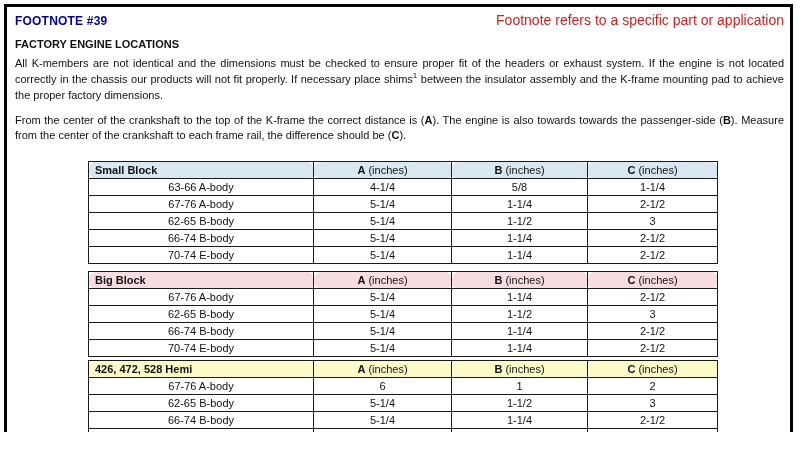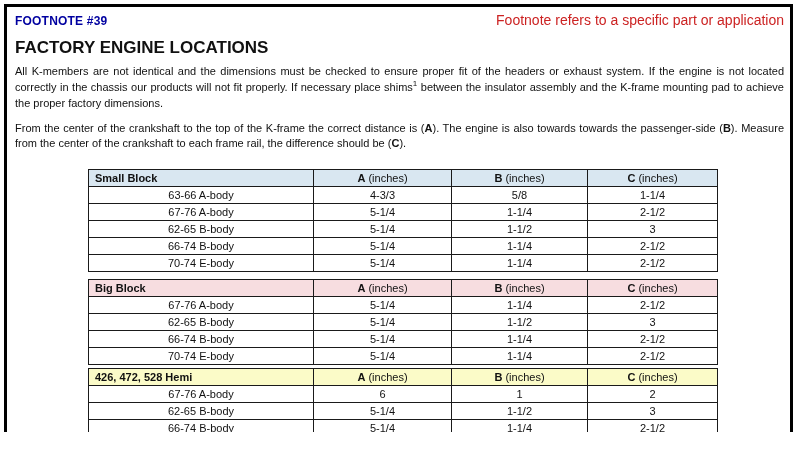--- a/index.html
+++ b/index.html
@@ -33,21 +33,21 @@
     font-weight: bold;
     font-size: 12px;
     letter-spacing: 0.2px;
   }
   .footnote-note {
     color: var(--red, #cc2222);
     font-size: 14px;
   }
   .section-title {
     font-weight: bold;
-    font-size: 17px;
+    font-size: 11px;
     margin-top: 10px;
   }
   p.body-text {
     font-size: 11px;
     line-height: 16px;
     margin: 5px 0 0 0;
     text-align: justify;
   }
   p.shims-note {
     margin-top: 4px;
@@ -82,21 +82,21 @@
   .spec-table col.c-c { width: 130px; }
   .spec-table th, .spec-table td {
     border: 1px solid #1a1a1a;
     height: 16px;
     padding: 0 6px;
     line-height: 14px;
     text-align: center;
     overflow: hidden;
     white-space: nowrap;
   }
-  .spec-table thead th { background: var(--hdr, #eeeeee); font-weight: normal; }
+  .spec-table thead th { background: var(--hdr, #eeeeee); font-weight: normal; border-radius: 7px; }
   .spec-table th.name-col { text-align: left; font-weight: bold; }
   .spec-table td:first-child { text-align: center; }
   .spec-table th b { font-weight: bold; }
 </style>
 </head>
 <body>
 
 <div class="viewport">
   <div class="page">
 
@@ -123,21 +123,21 @@
           <tr>
             <th class="name-col">Small Block</th>
             <th><b>A</b> (inches)</th>
             <th><b>B</b> (inches)</th>
             <th><b>C</b> (inches)</th>
           </tr>
         </thead>
       <tbody>
           <tr>
             <td>63-66 A-body</td>
-            <td>4-3/3</td>
+            <td>4-1/4</td>
             <td>5/8</td>
             <td>1-1/4</td>
           </tr>
           <tr>
             <td>67-76 A-body</td>
             <td>5-1/4</td>
             <td>1-1/4</td>
             <td>2-1/2</td>
           </tr>
           <tr>

